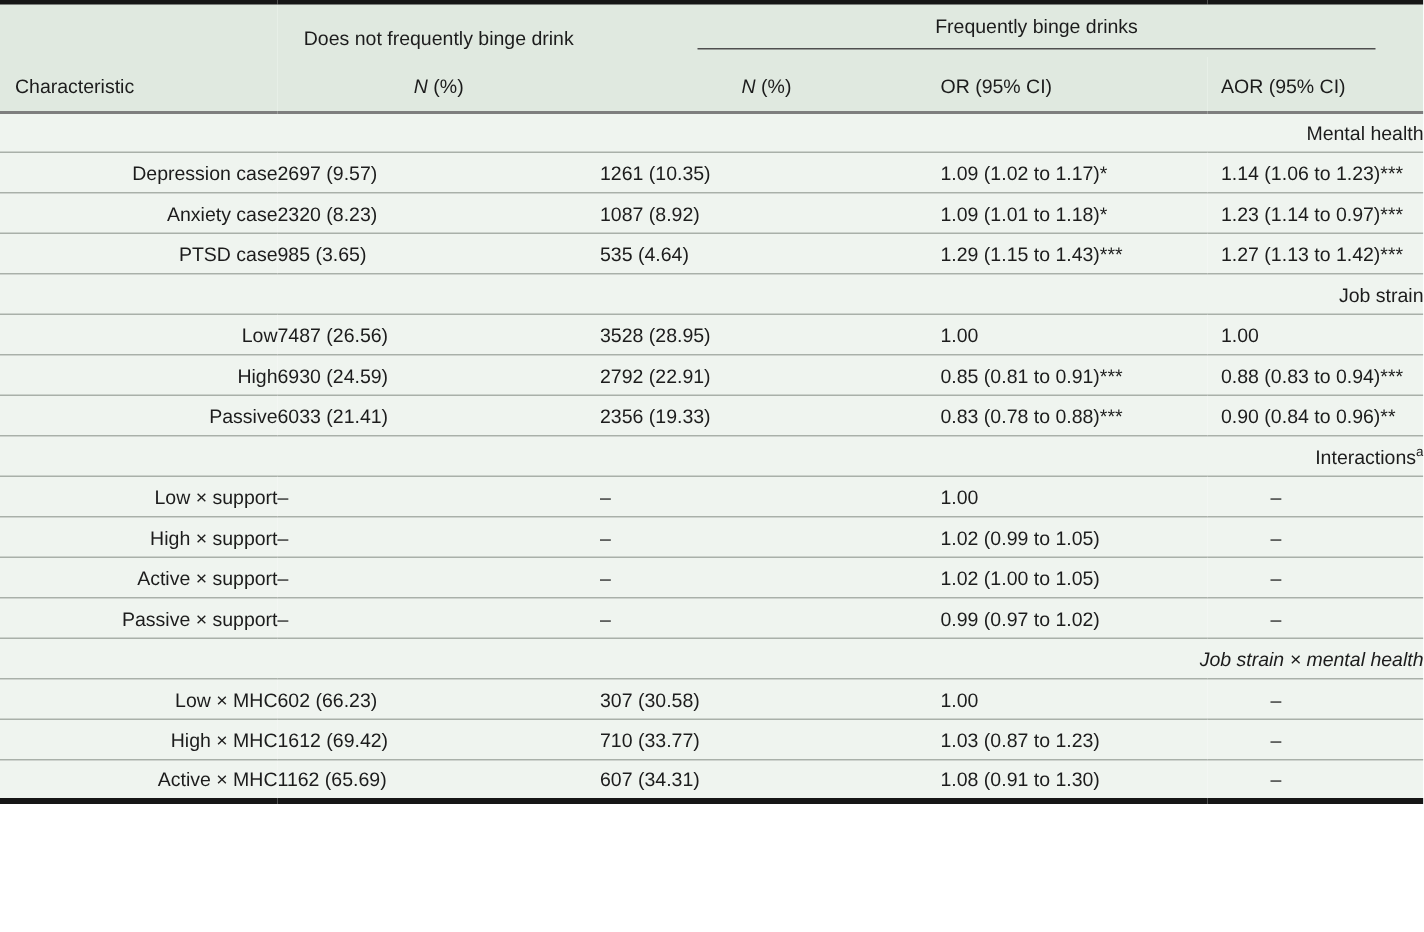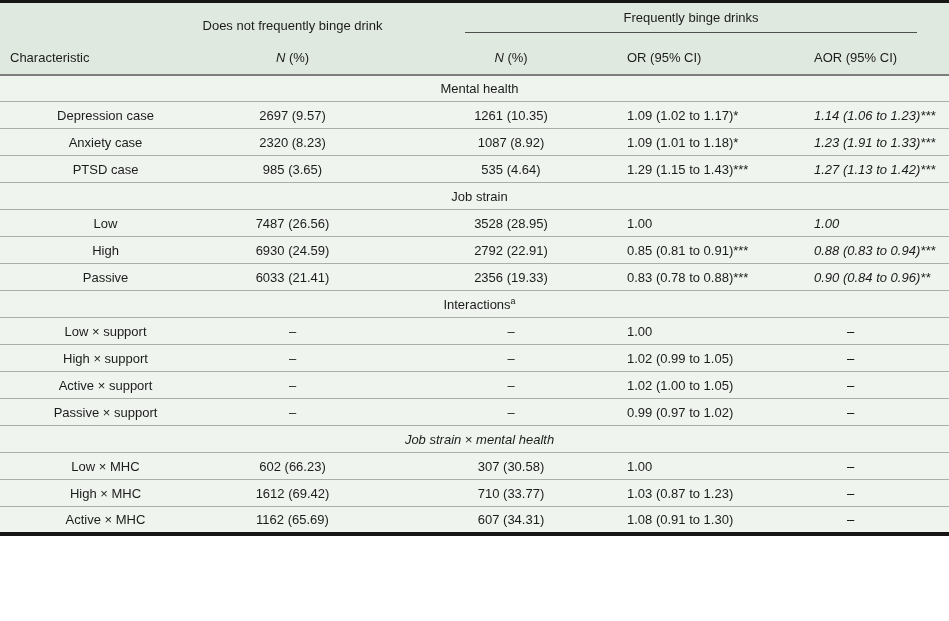--- a/index.html
+++ b/index.html
@@ -64,26 +64,26 @@
     background: #eff4ef;
     font-size: 13px;
     height: 27px;
     padding: 0;
     vertical-align: middle;
     border-bottom: 1px solid #a9b0a9;
     white-space: nowrap;
   }
   tbody tr:last-child td { border-bottom: none; }
 
-  td.lbl { text-align: center; padding-left: 26px; }
-  td.sec { text-align: center; padding-left: 10px; margin-top: 24px; }
+  td.lbl { text-align: right; padding-left: 26px; }
+  td.sec { text-align: right; padding-left: 10px; margin-top: 24px; }
   td.sec.subsec span { font-style: italic; }
-  td.num { text-align: center; margin-top: 12px; }
+  td.num { text-align: left; margin-top: 12px; }
   td.orv  { text-align: left; padding-left: 5px; }
-  td.aorv { text-align: left; padding-left: 9px; font-style: italic; }
+  td.aorv { text-align: left; padding-left: 9px; }
   td.aorv.dash { padding-left: 42px; }
   sup { font-size: 9px; line-height: 0; }
   .it { font-style: italic; }
 </style>
 </head>
 <body>
 
 <div class="page">
   <table class="results">
     <colgroup>
@@ -132,21 +132,21 @@
           <td class="num">2697 (9.57)</td>
           <td class="num">1261 (10.35)</td>
           <td class="orv">1.09 (1.02 to 1.17)*</td>
           <td class="aorv">1.14 (1.06 to 1.23)***</td>
         </tr>
         <tr>
           <td class="lbl">Anxiety case</td>
           <td class="num">2320 (8.23)</td>
           <td class="num">1087 (8.92)</td>
           <td class="orv">1.09 (1.01 to 1.18)*</td>
-          <td class="aorv">1.23 (1.91 to 1.33)***</td>
+          <td class="aorv">1.23 (1.14 to 0.97)***</td>
         </tr>
         <tr>
           <td class="lbl">PTSD case</td>
           <td class="num">985 (3.65)</td>
           <td class="num">535 (4.64)</td>
           <td class="orv">1.29 (1.15 to 1.43)***</td>
           <td class="aorv">1.27 (1.13 to 1.42)***</td>
         </tr>
         <tr>
           <td colspan="5" class="sec"><span>Job strain</span></td>

